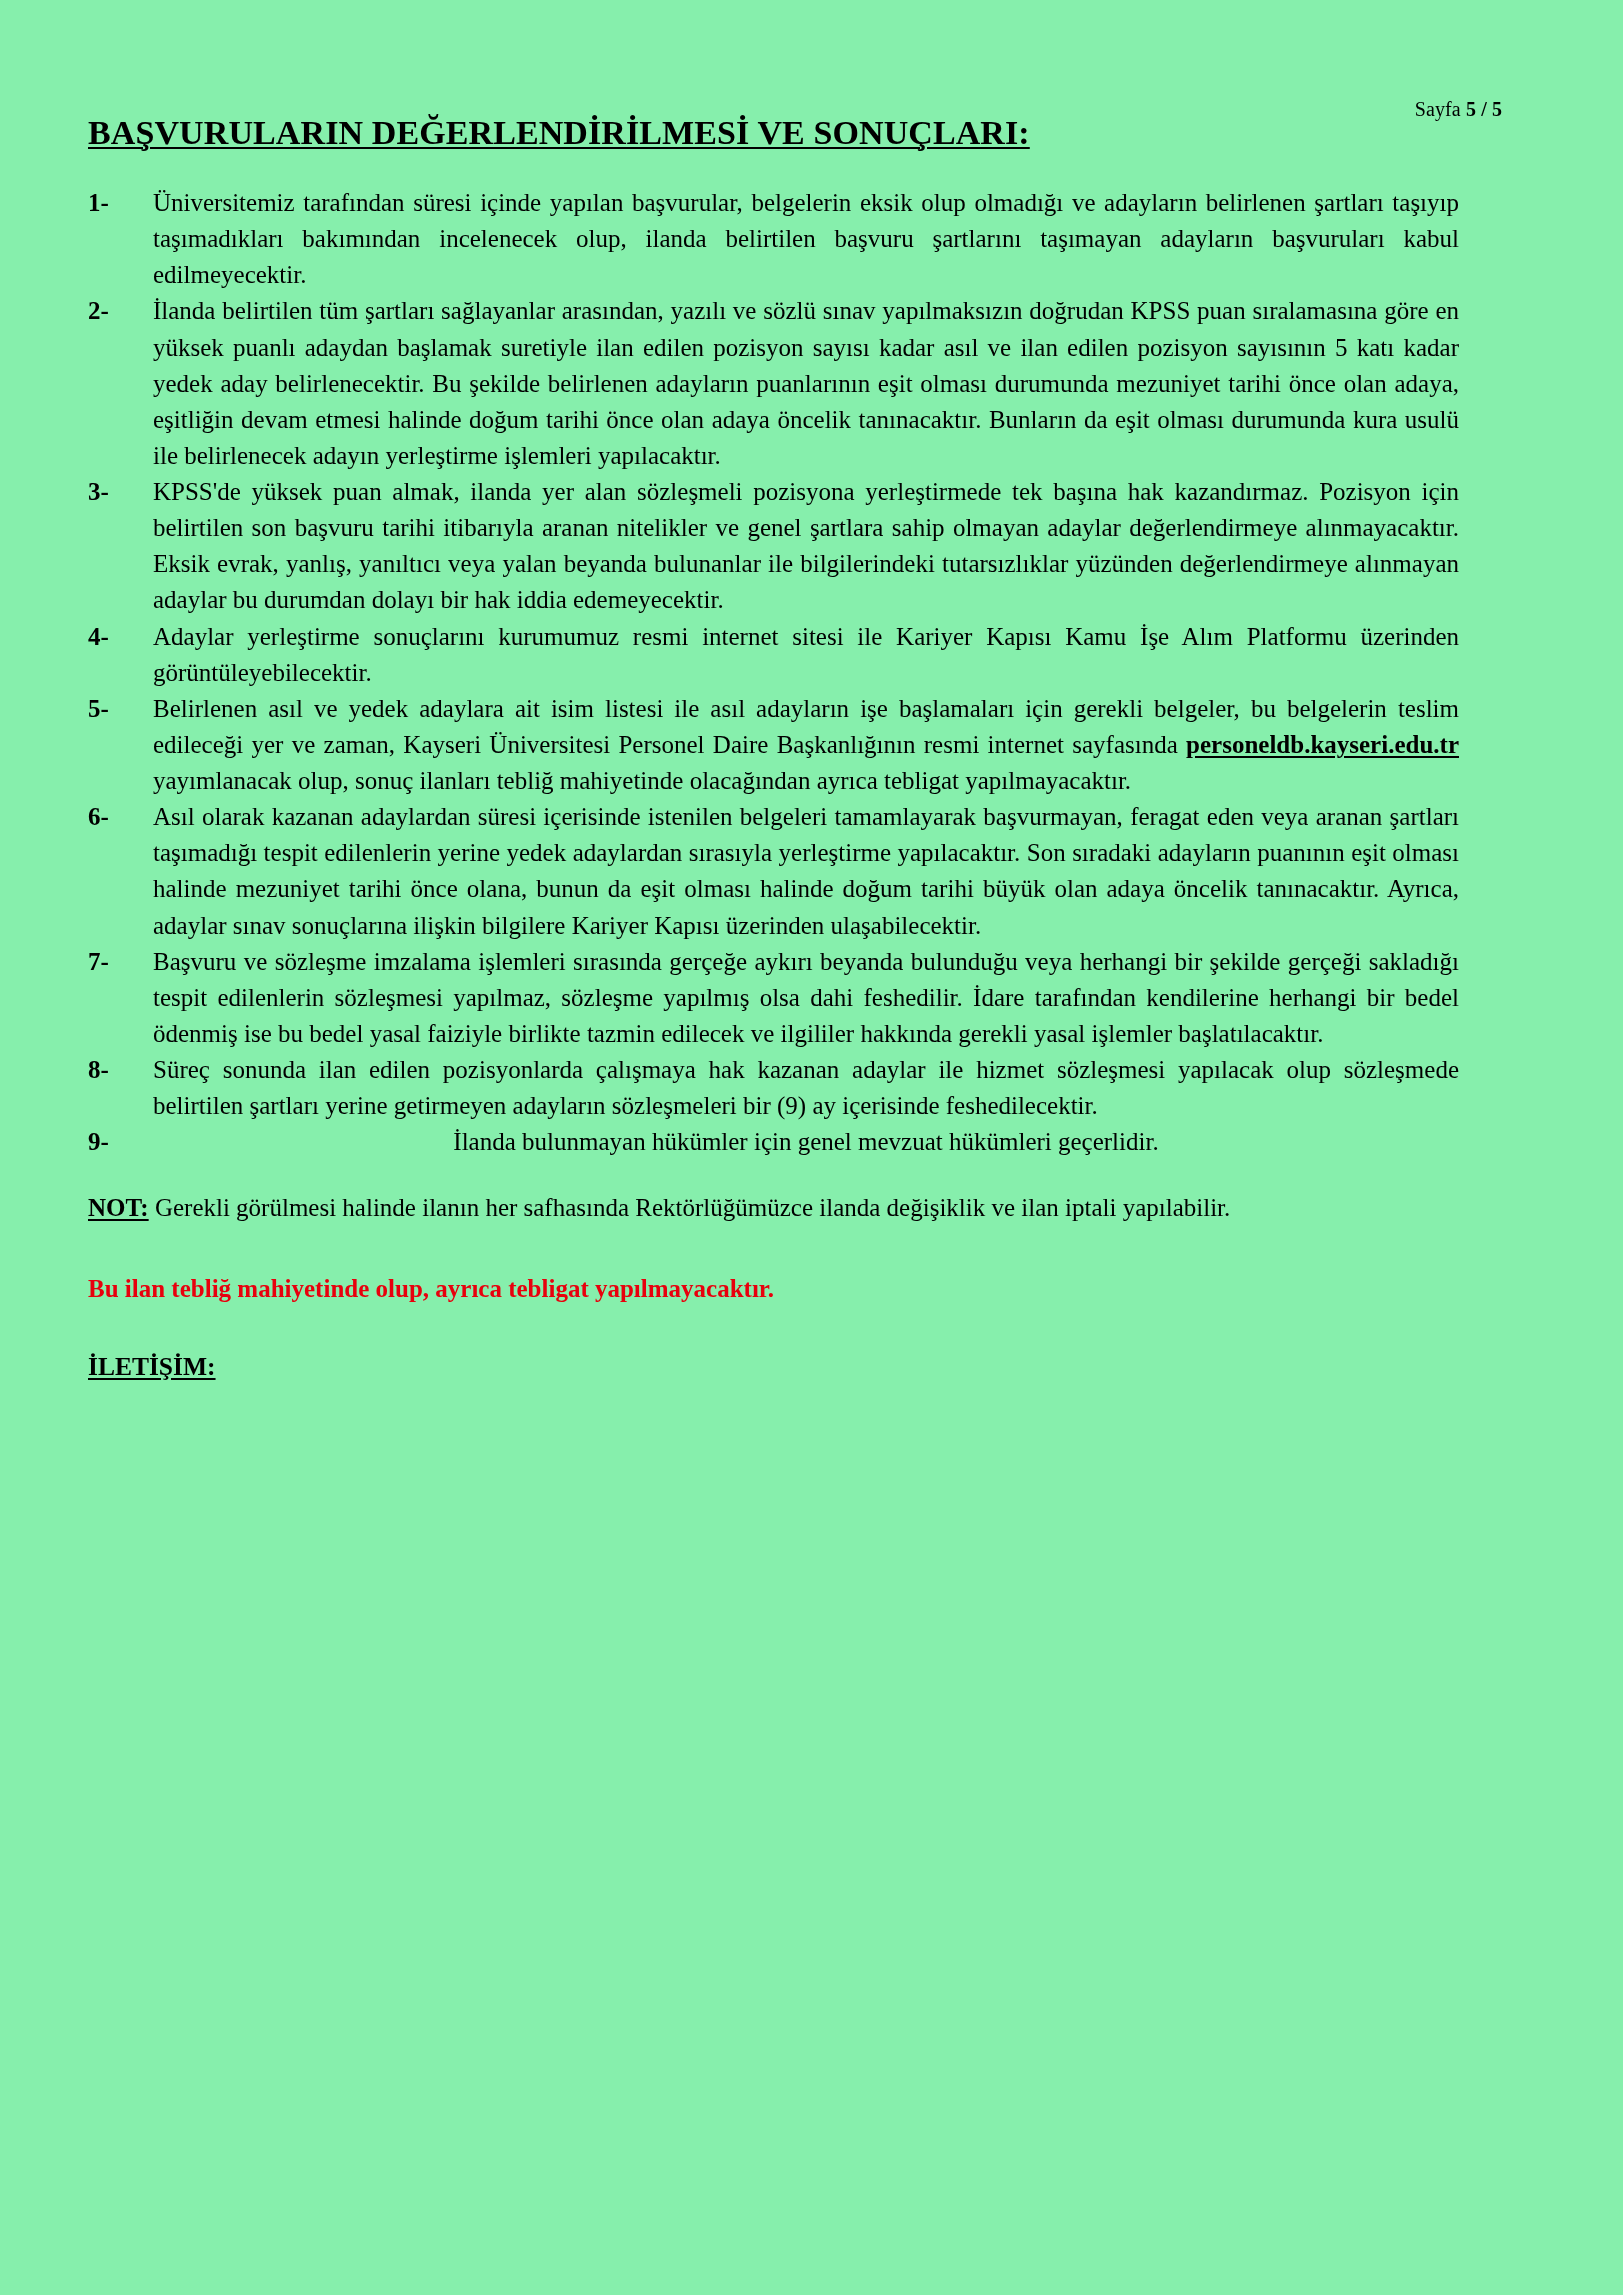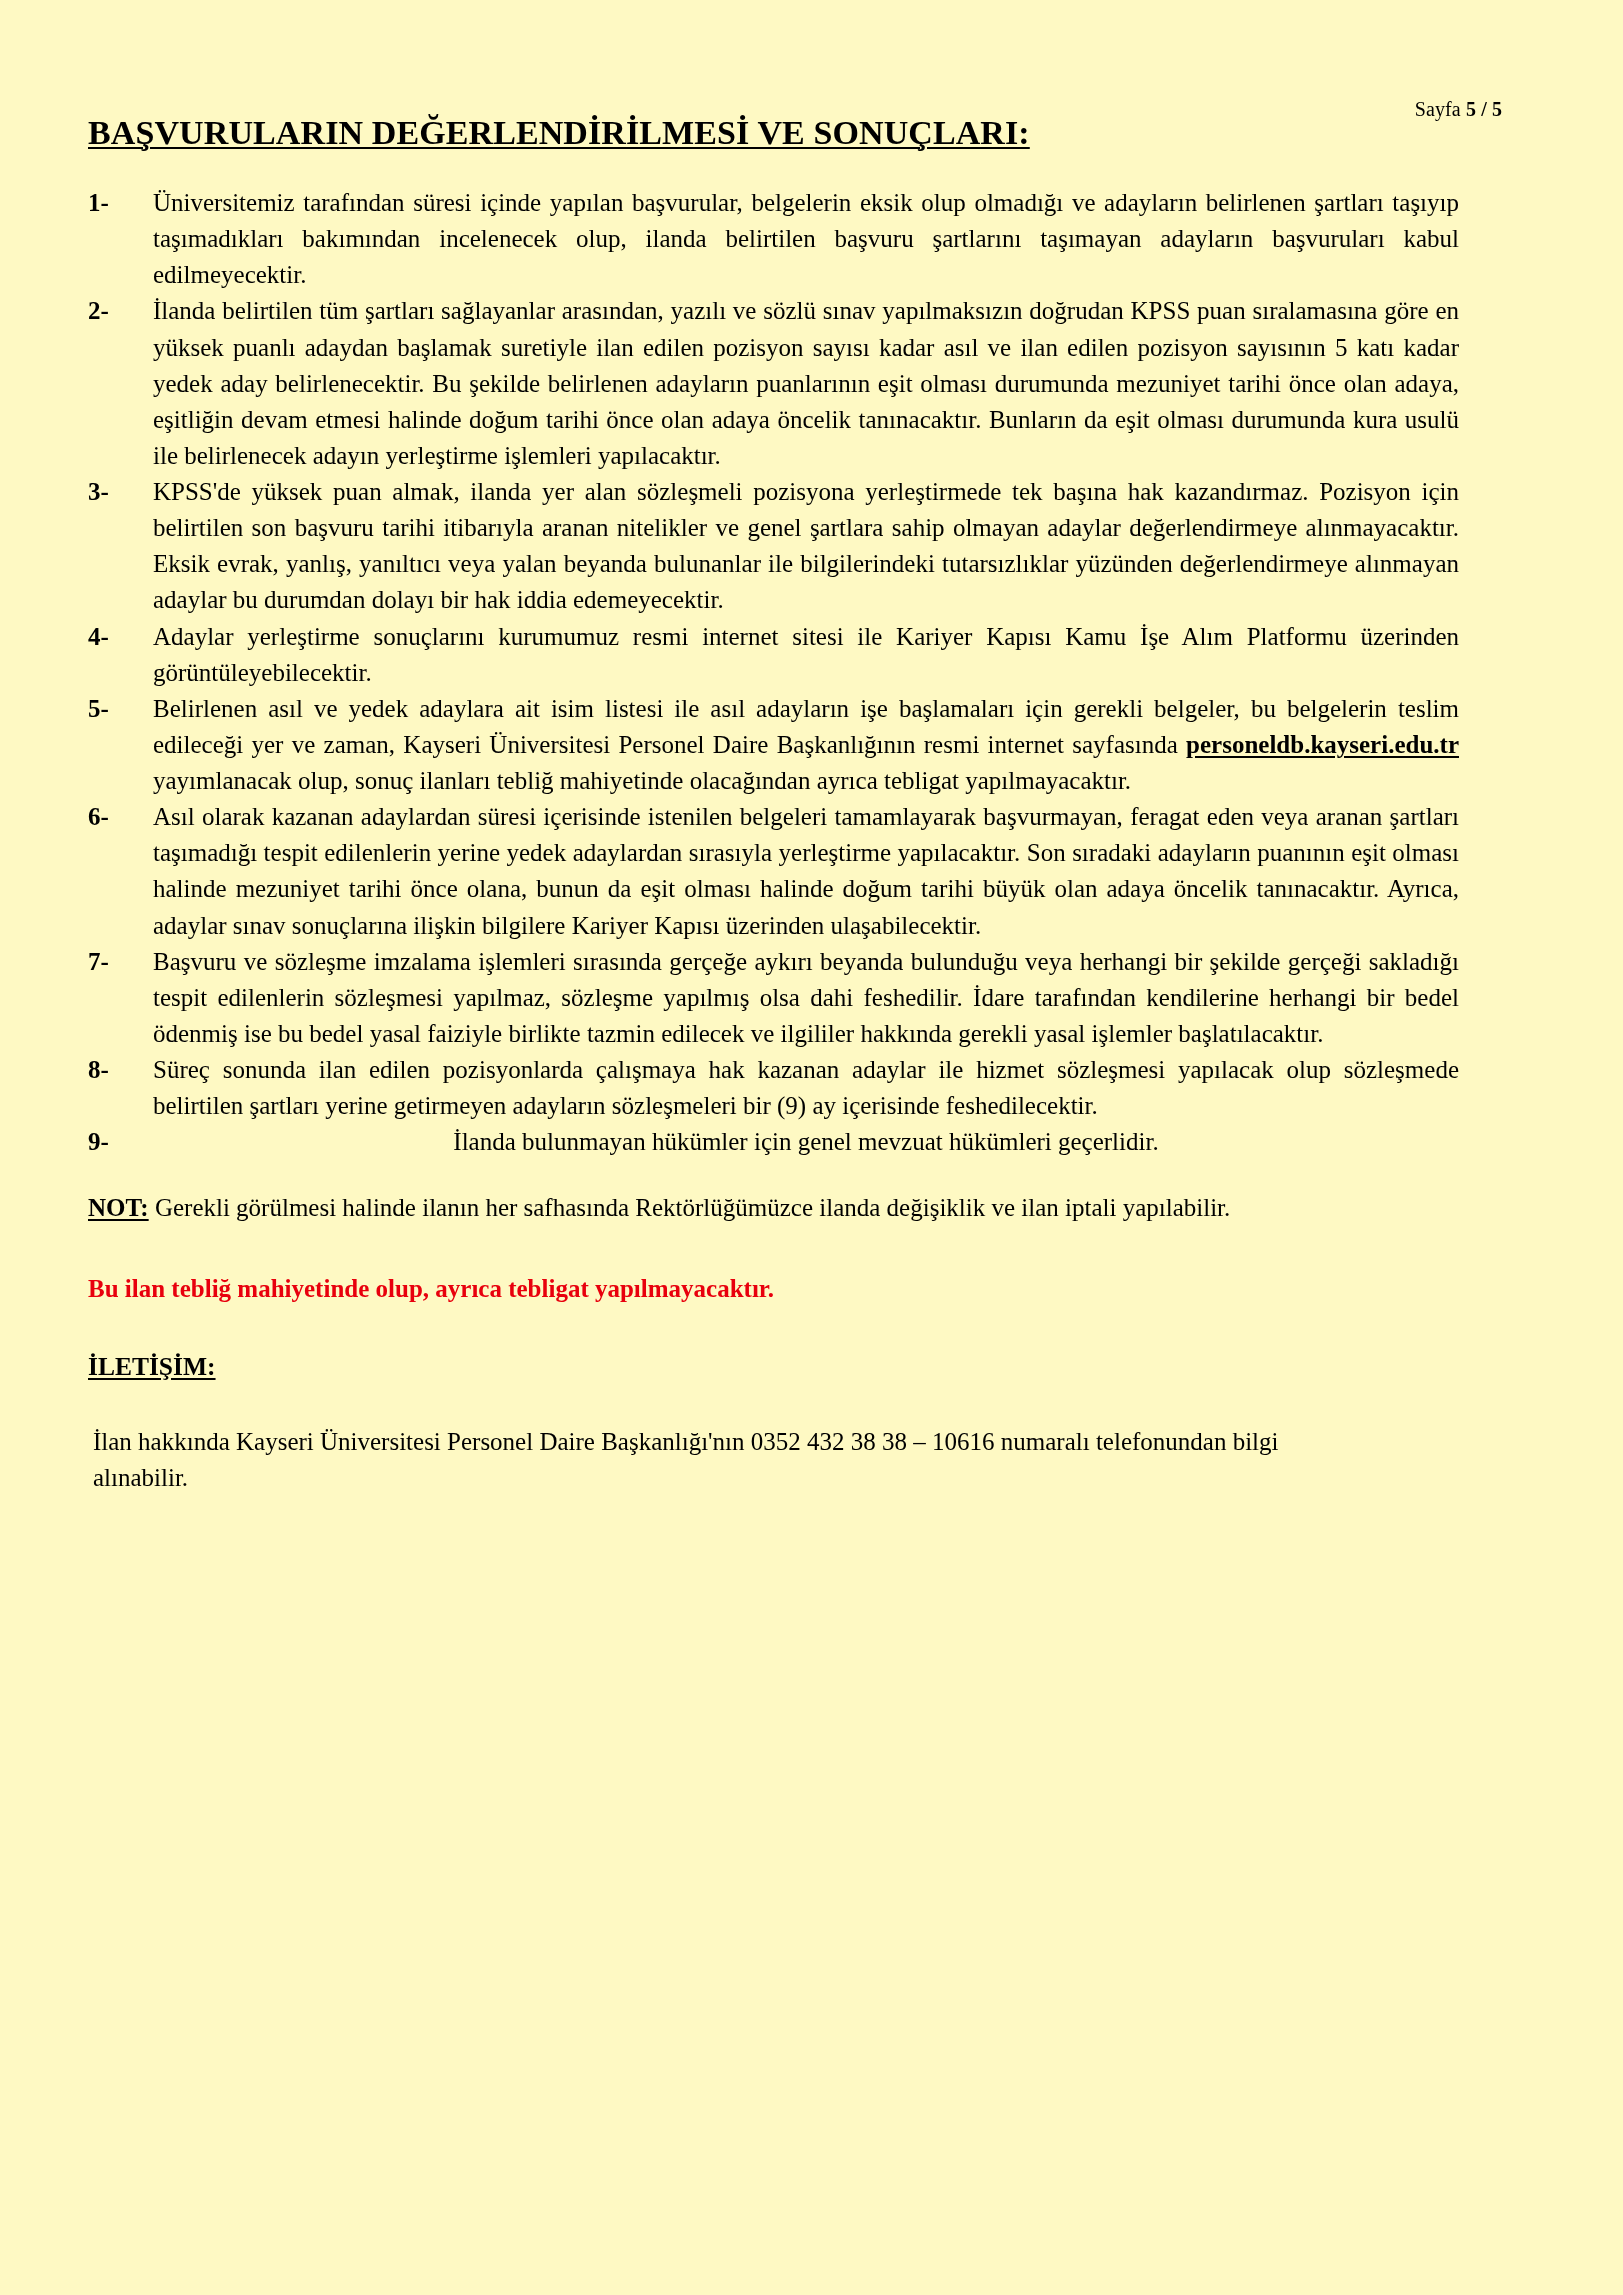--- a/index.html
+++ b/index.html
@@ -4,21 +4,21 @@
 <style>
   html, body {
     margin: 0;
     padding: 0;
     background: #ffffff;
   }
   .page {
     position: relative;
     width: 1623px;
     height: 2295px;
-    background: #fef9c3;
+    background: #86efac;
     box-sizing: border-box;
     padding: 79px 164px 92px 183px;
     font-family: "Liberation Serif", "DejaVu Serif", serif;
     color: #000000;
     -webkit-font-smoothing: antialiased;
   }
 
   
   .page-header {
     position: absolute;
@@ -175,16 +175,15 @@
       <span class="clause-text">İlanda bulunmayan hükümler için genel mevzuat hükümleri geçerlidir.</span>
     </li>
   </ol>
 
   <p class="note-block"><span class="note-label">NOT:</span><span> Gerekli görülmesi halinde ilanın her safhasında Rektörlüğümüzce ilanda değişiklik ve ilan iptali yapılabilir.</span></p>
 
   <p class="red-notice">Bu ilan tebliğ mahiyetinde olup, ayrıca tebligat yapılmayacaktır.</p>
 
   <h2 class="contact-heading">İLETİŞİM:</h2>
 
-  <p class="contact-body"> İlan hakkında Kayseri Üniversitesi Personel Daire Başkanlığı'nın 0352 432 38 38 – 10616 numaralı telefonundan bilgi alınabilir.</p>
 
 </div>
 
 
 </body></html>

